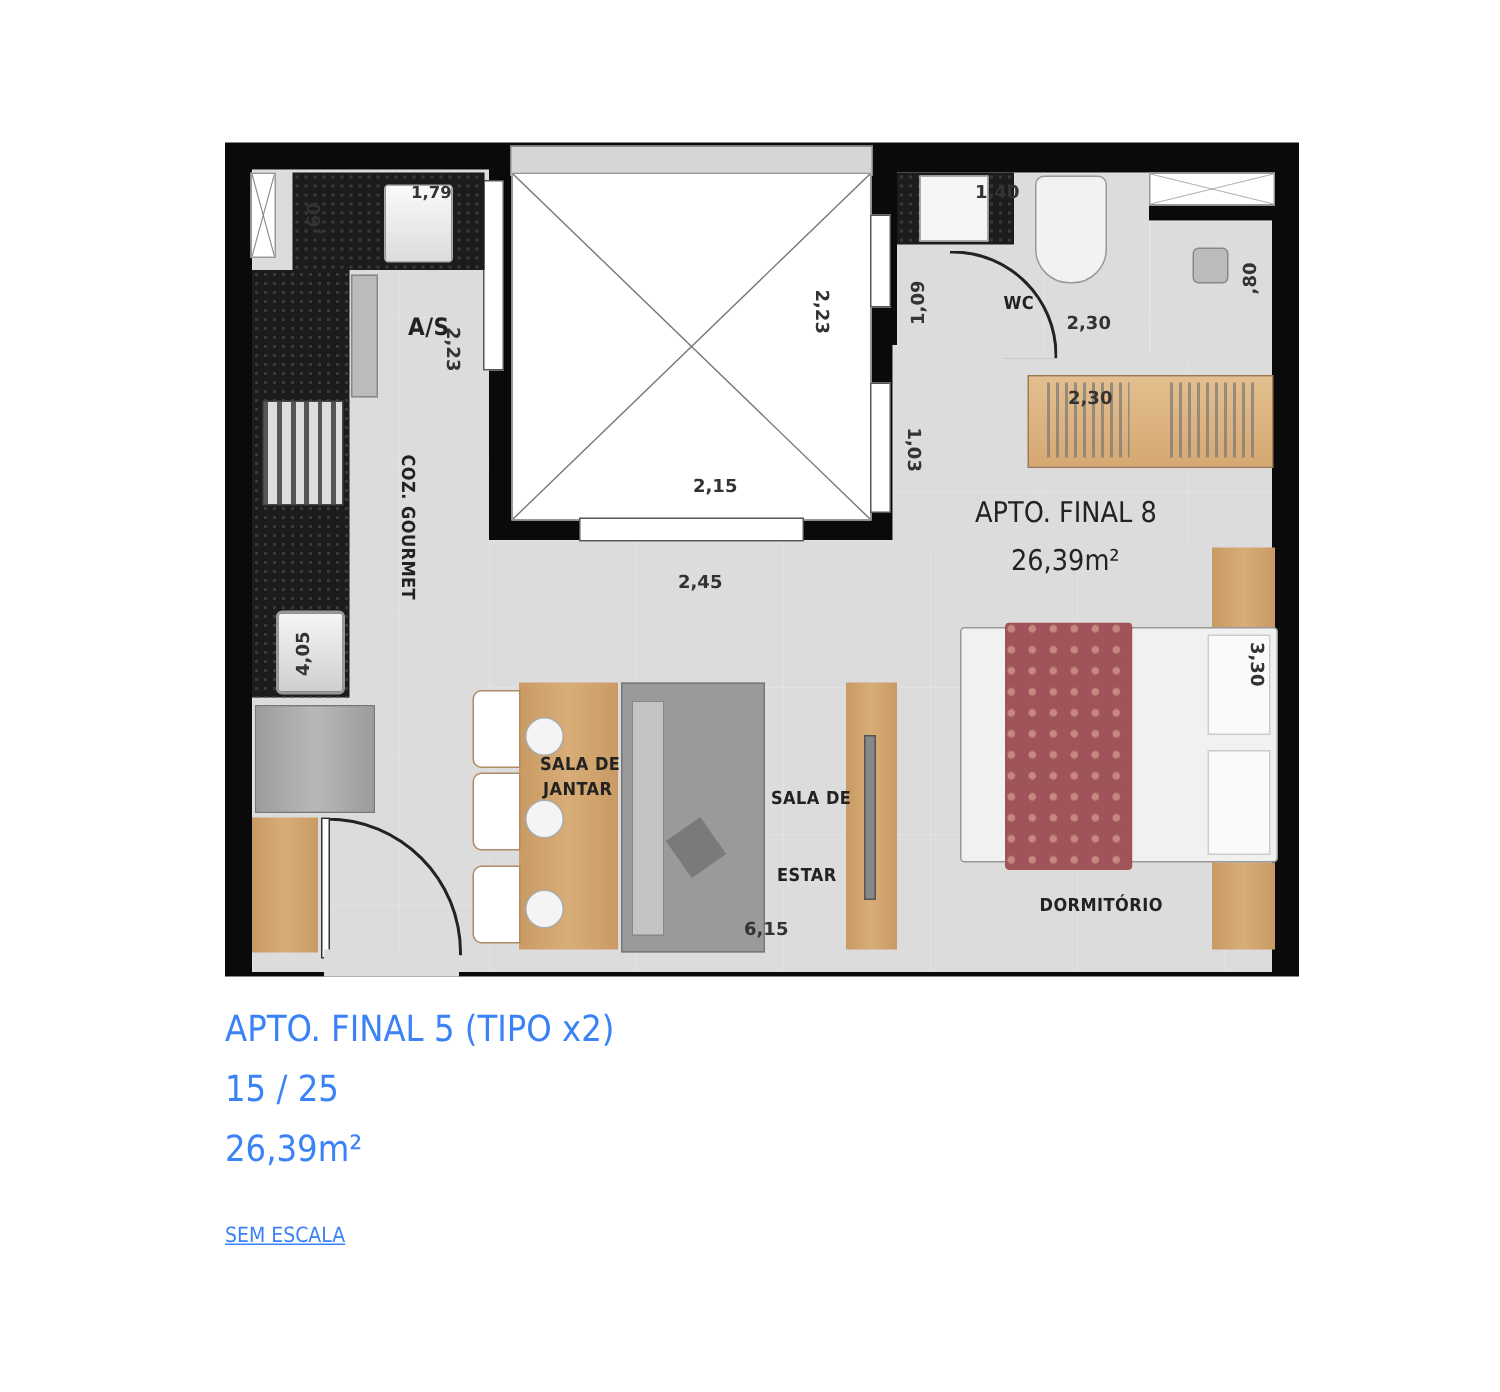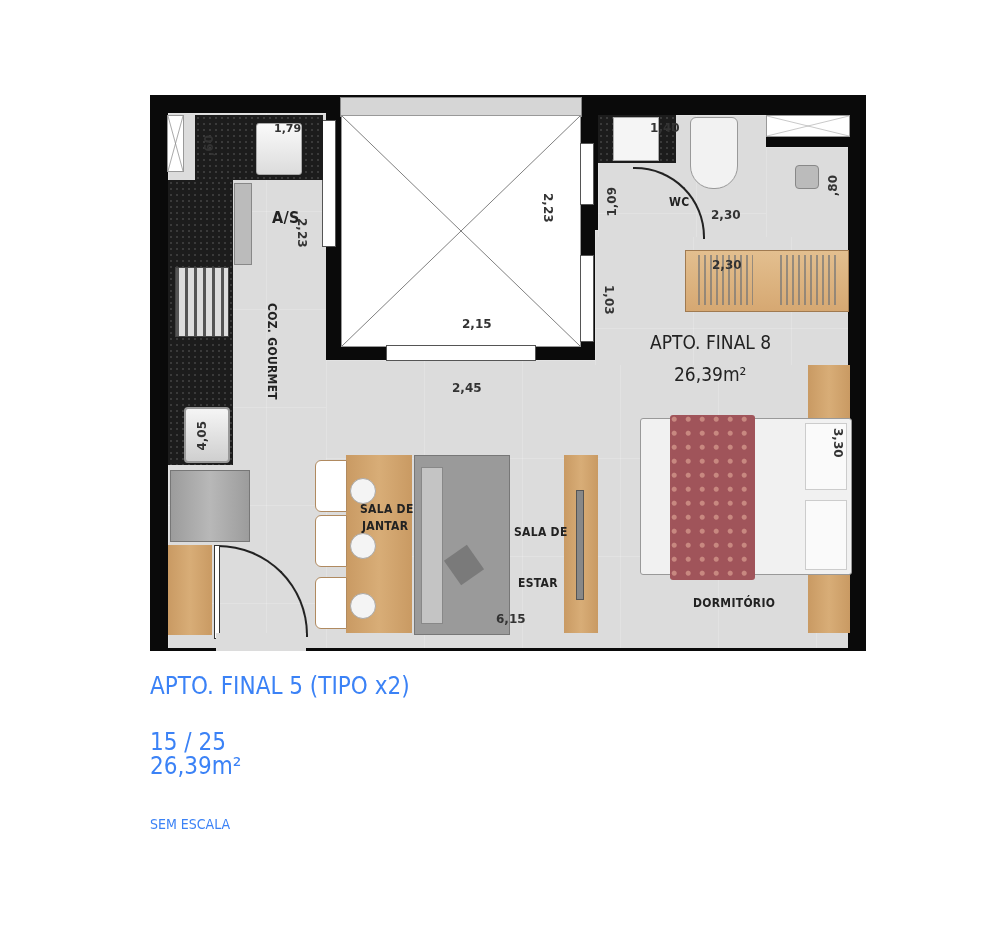--- a/index.html
+++ b/index.html
@@ -124,15 +124,15 @@
   <div class="dim vert" style="left:676px;top:80px;transform:rotate(180deg);">,80</div>
   <div class="dim" style="left:562px;top:163px;">2,30</div>
   <div class="dim vert" style="left:452px;top:190px;">1,03</div>
   <div class="dim" style="left:302px;top:286px;">2,45</div>
   <div class="dim vert" style="left:45px;top:326px;transform:rotate(180deg);">4,05</div>
   <div class="dim" style="left:346px;top:517px;">6,15</div>
   <div class="dim vert" style="left:681px;top:333px;">3,30</div>
 </div>
 
 <div class="caption" style="top:672px;font-size:24px;">APTO. FINAL 5 (TIPO x2)</div>
-<div class="caption" style="top:712px;font-size:24px;margin-top:16px;">15 / 25</div>
+<div class="caption" style="top:712px;font-size:24px;">15 / 25</div>
 <div class="caption" style="top:752px;font-size:24px;">26,39m²</div>
-<div class="caption" style="top:816px;font-size:14px;">SEM ESCALA</div>
+<div class="caption" style="top:816px;font-size:14px;text-decoration:underline;">SEM ESCALA</div>
 
 </body></html>

